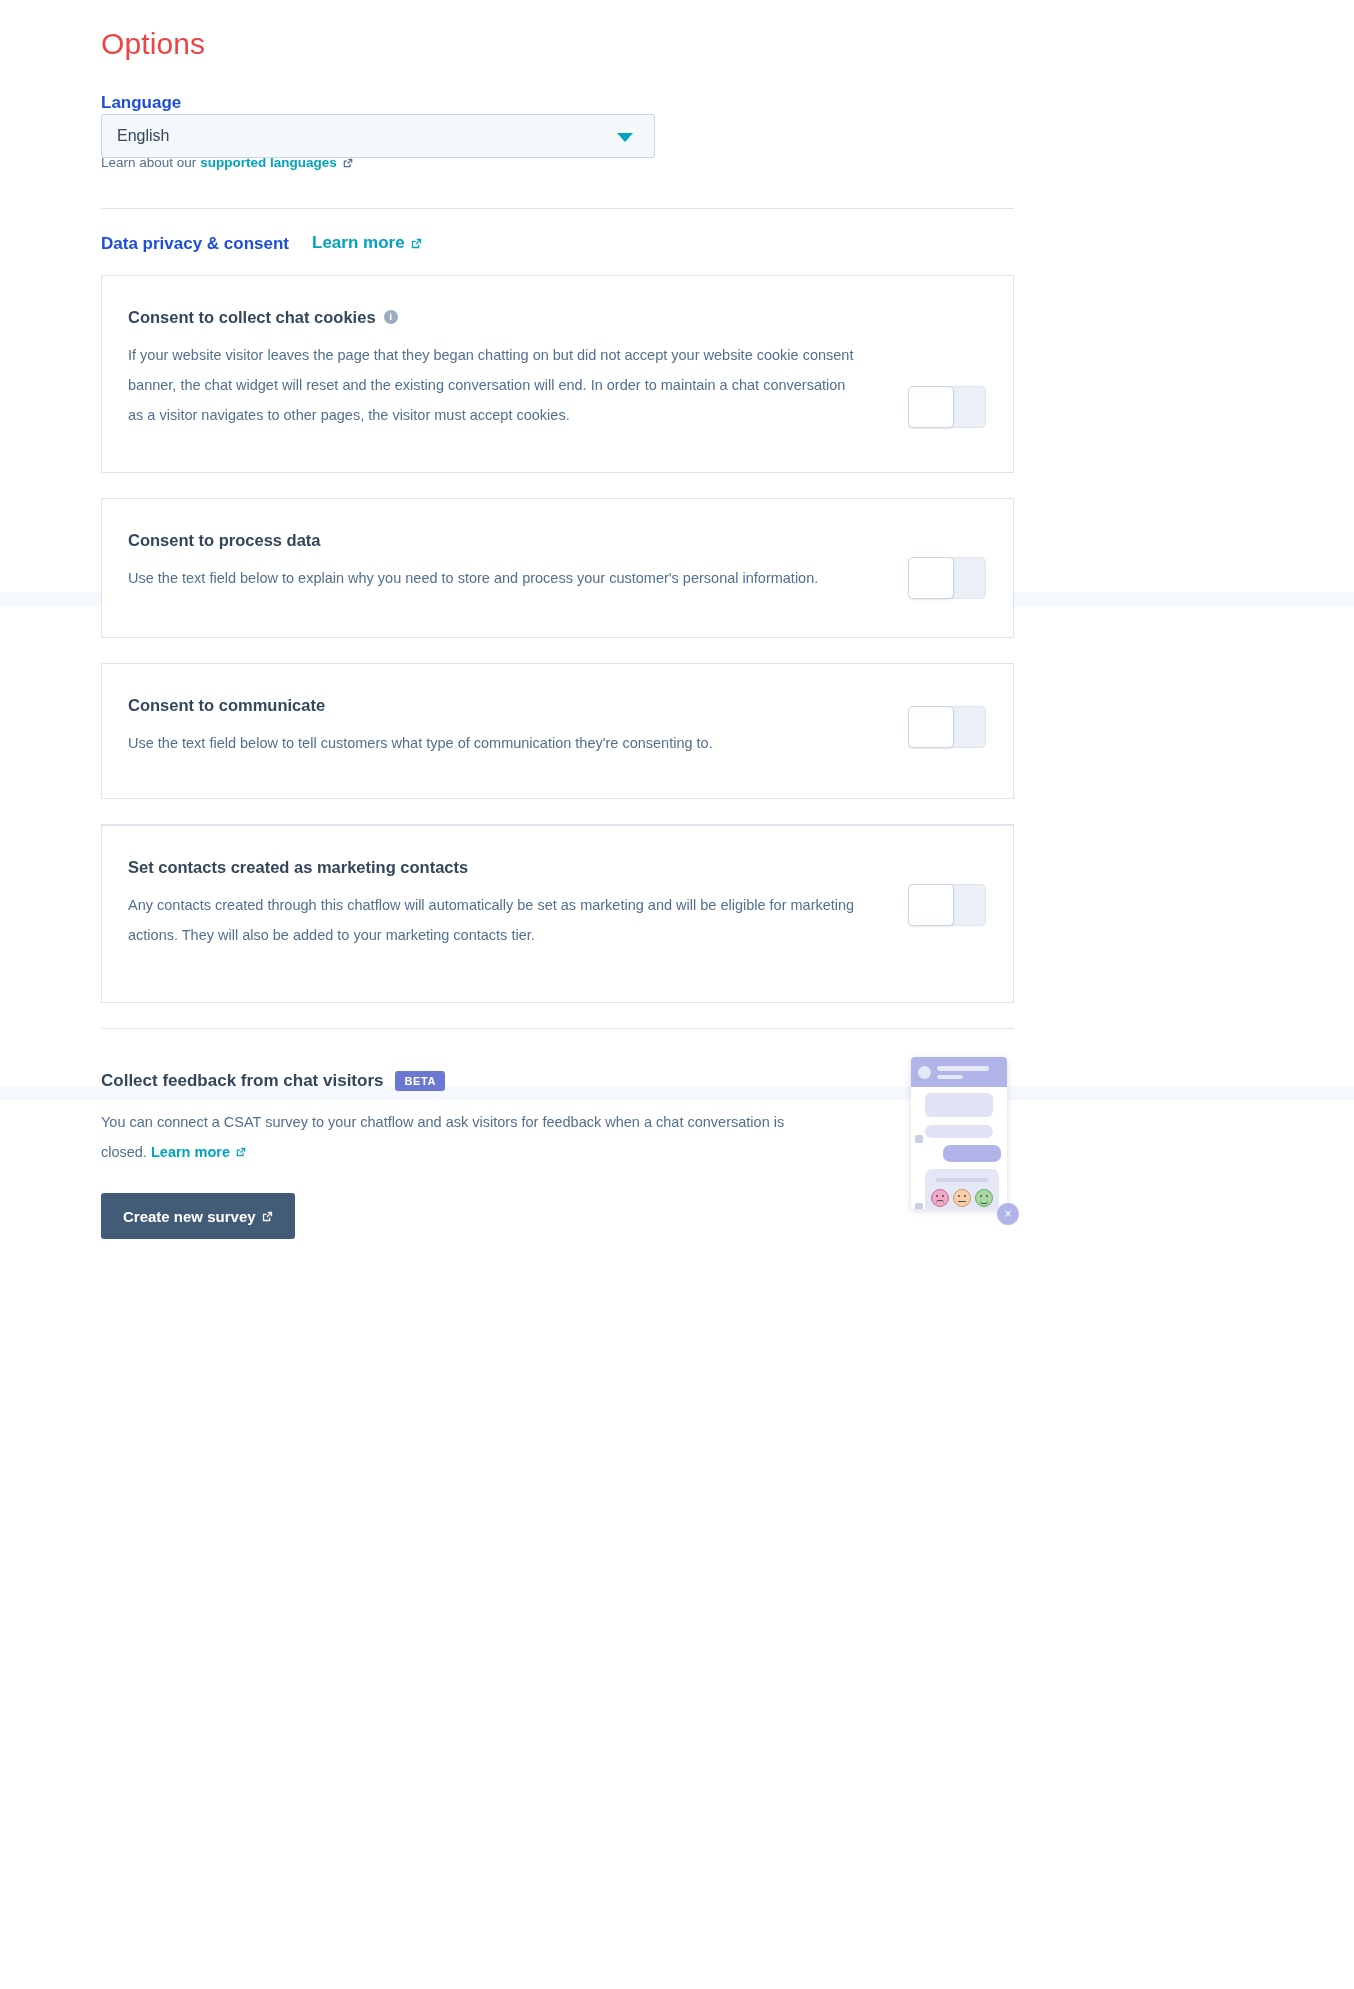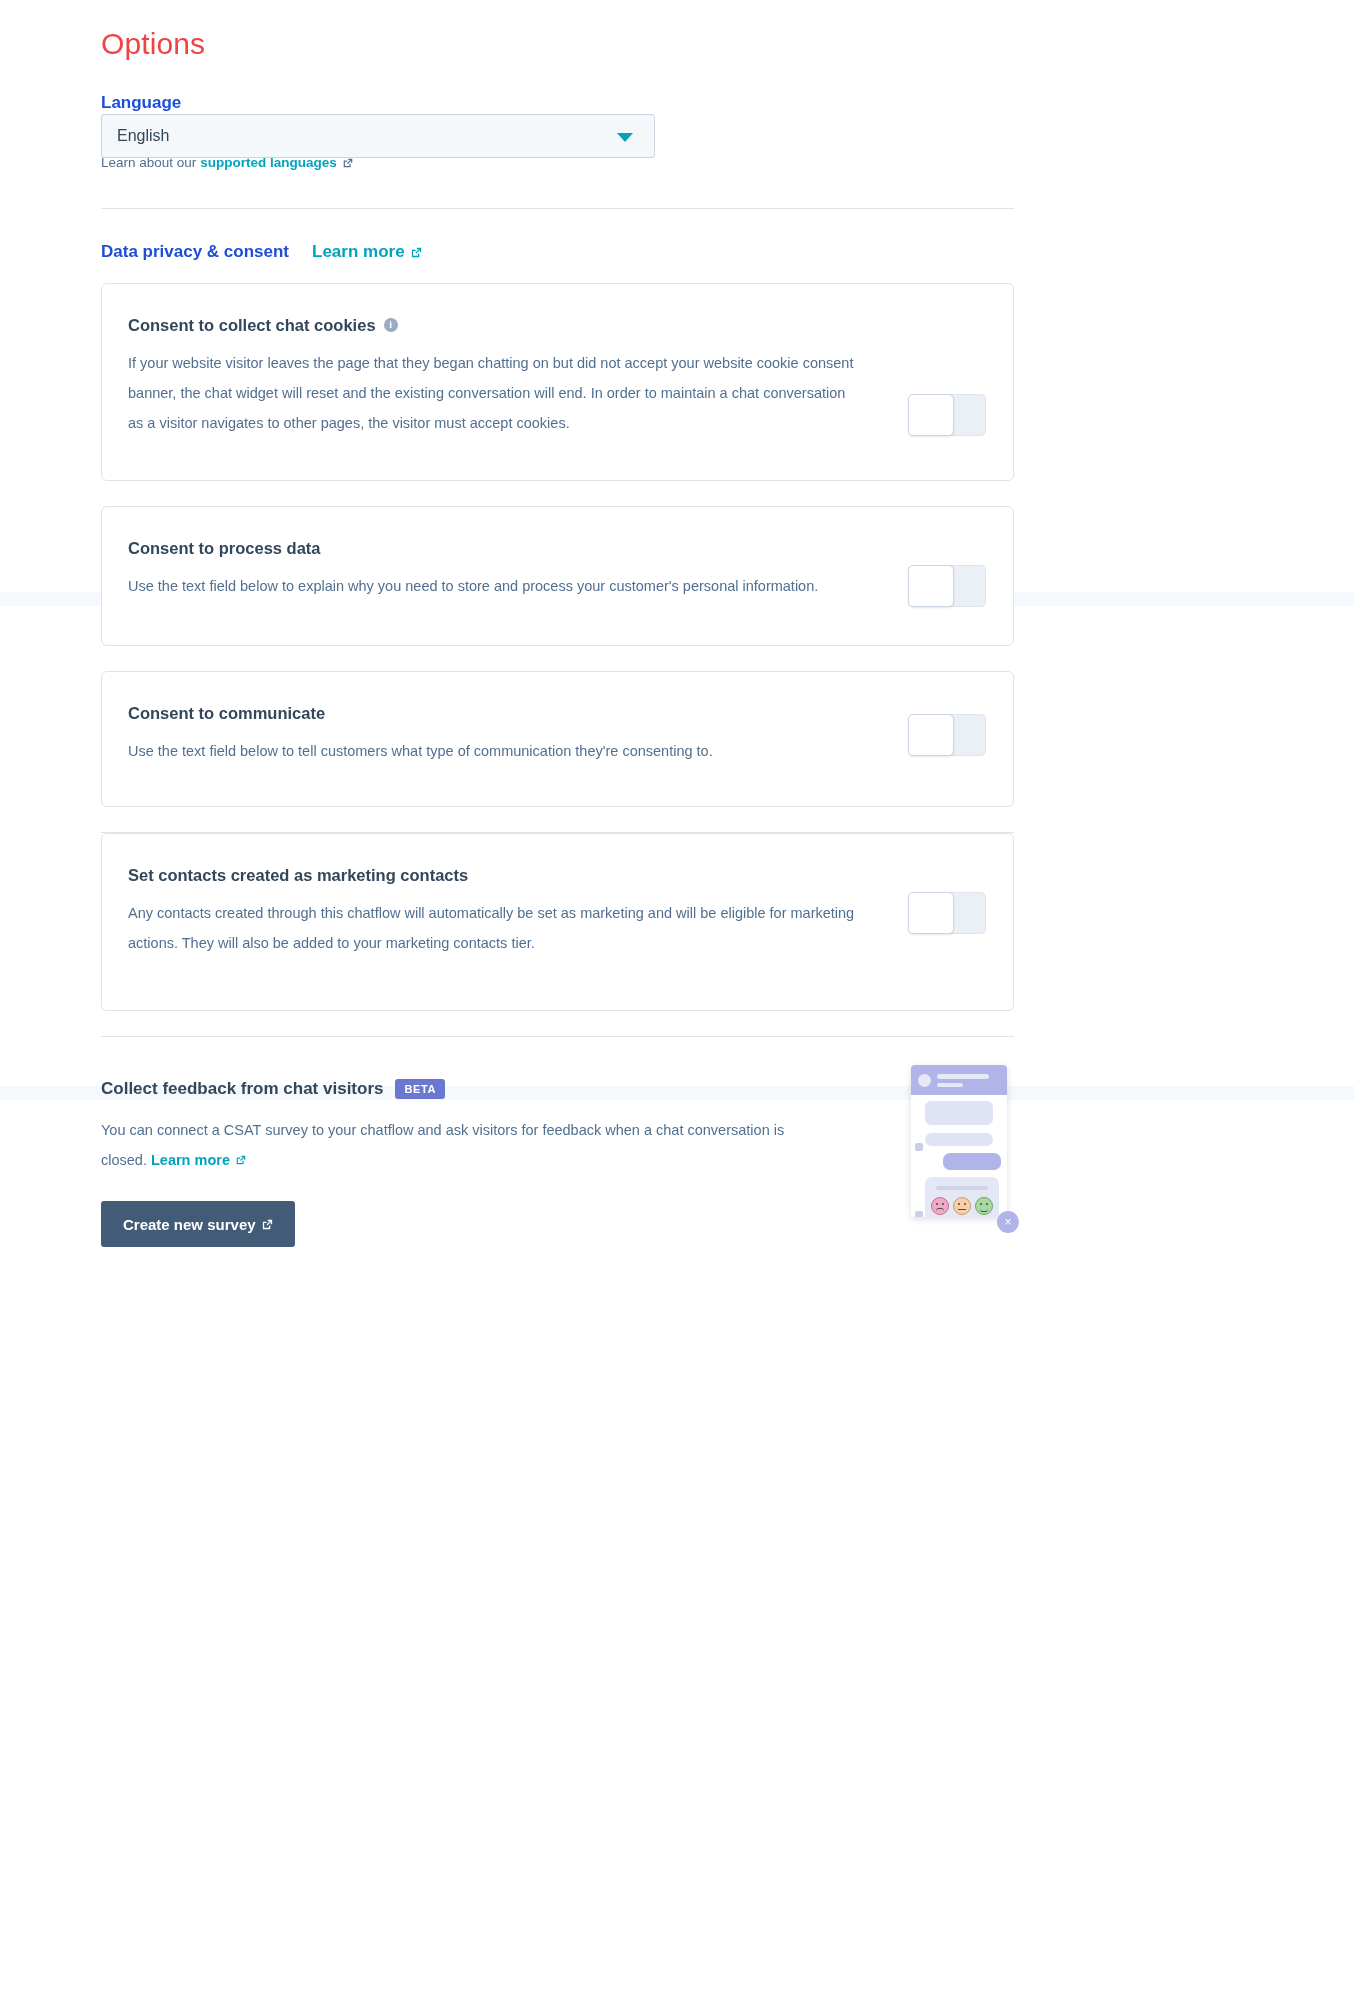--- a/index.html
+++ b/index.html
@@ -129,38 +129,38 @@
 
   hr.divider {
     border: none;
     border-top: 1px solid #dfe3eb;
     margin: 36px 0 0 0;
     width: 913px;
   }
 
   .privacy-head {
     display: flex;
-    align-items: center;
-    margin-top: 32px;
+    align-items: flex-start;
+    margin-top: 24px;
     margin-bottom: 20px;
   }
   .privacy-head .learn-more {
     margin-left: 23px;
     color: #00a4bd;
     font-size: 17px;
     font-weight: 700;
     text-decoration: none;
     cursor: pointer;
     display: inline-flex;
     align-items: center;
   }
 
   .card {
     border: 1px solid #dfe3eb;
-    border-radius: 6px;
+    border-radius: 0;
     background: #fff;
     position: relative;
     padding: 30px 26px 28px 26px;
     margin-bottom: 25px;
   }
   .card-inner { padding-right: 130px; }
 
   .card-title {
     font-size: 16.5px;
     font-weight: 700;

